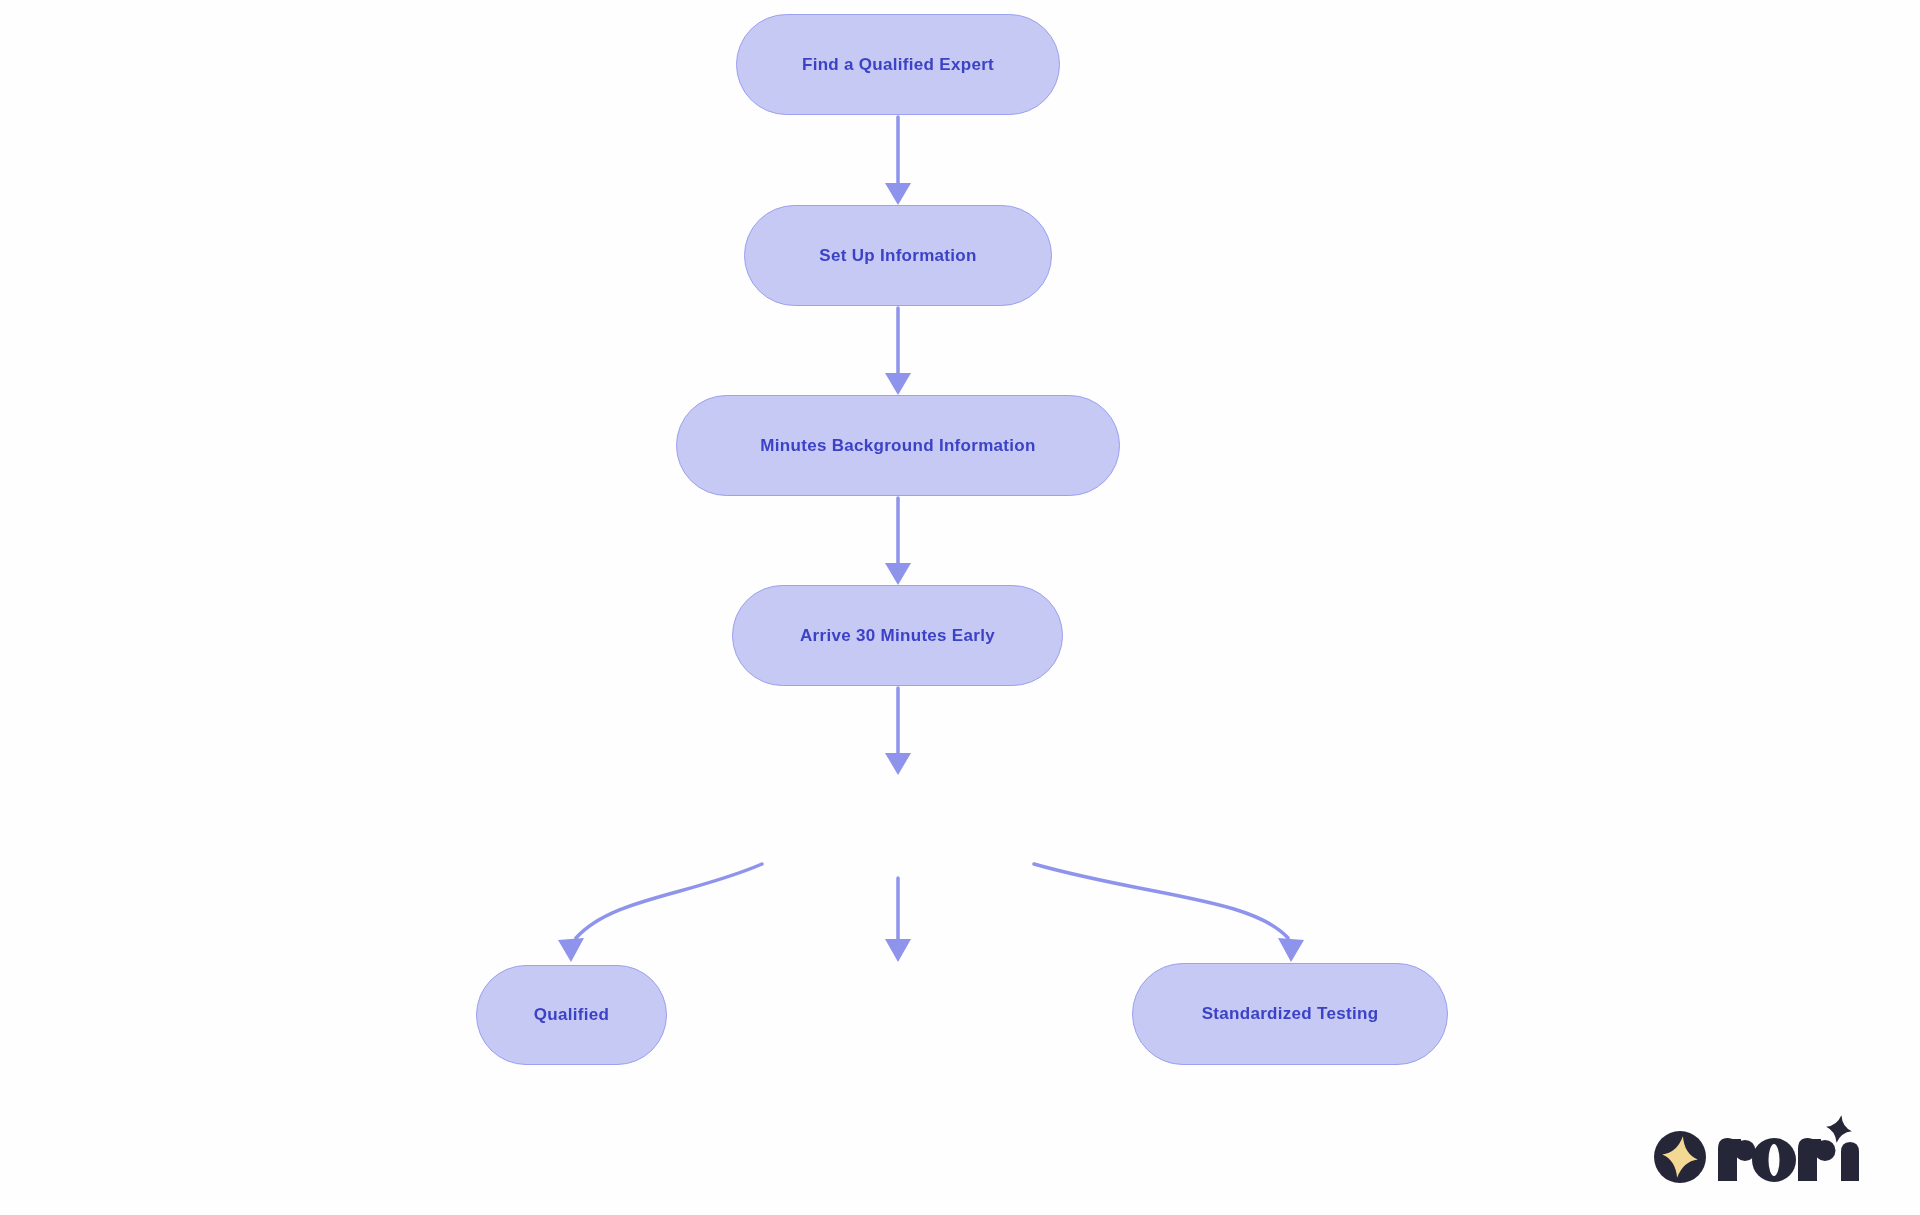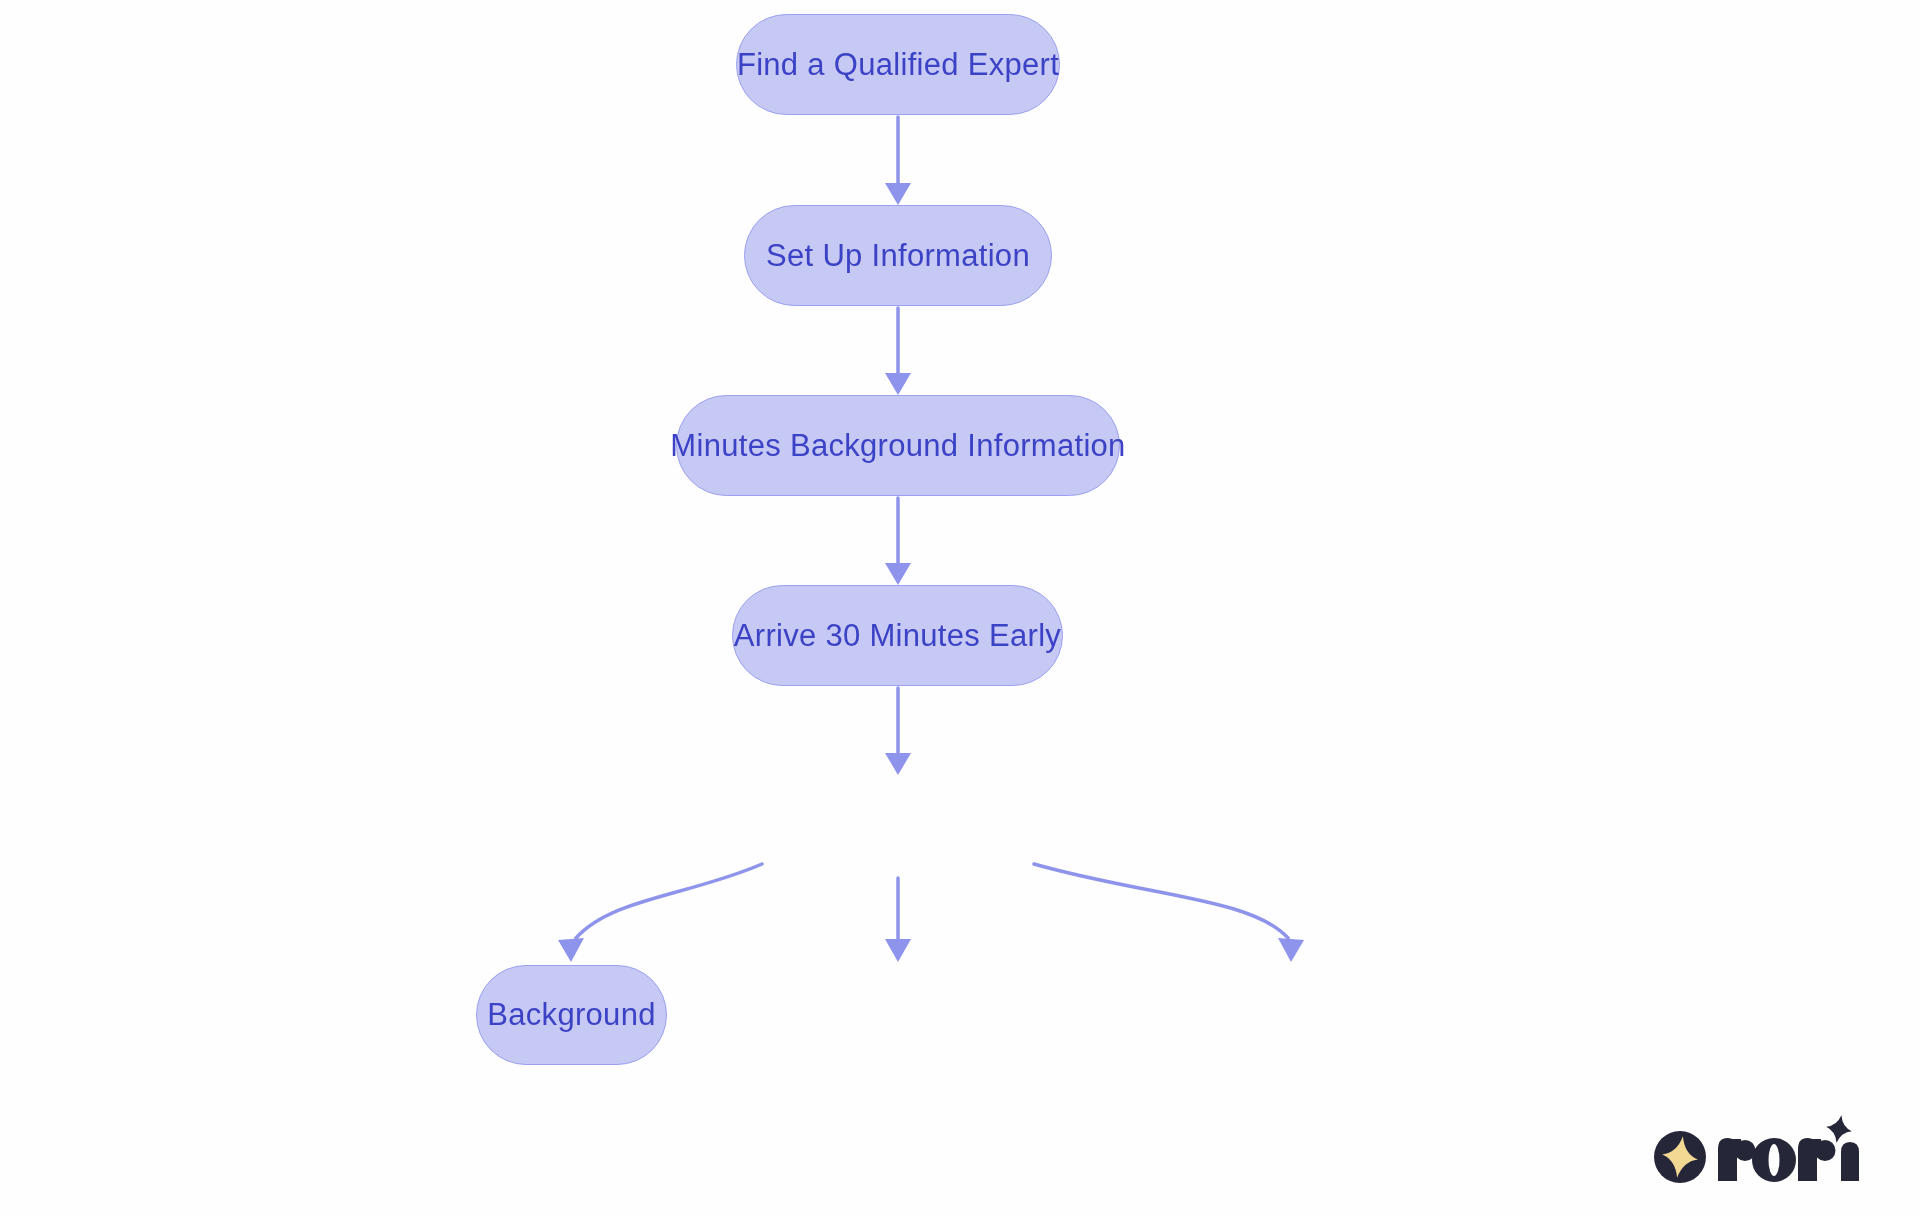--- a/index.html
+++ b/index.html
@@ -37,22 +37,22 @@
   .edges-layer polygon.edge-head { fill: var(--arrow); }
   .node {
     position: absolute;
     background: var(--node-fill);
     border: 1.6px solid var(--node-border);
     border-radius: 54px;
     display: flex; align-items: center; justify-content: center;
   }
   .node .node-label {
     color: var(--node-text);
-    font-size: 31px;
-    font-weight: 400;
+    font-size: 17px;
+    font-weight: 700;
     letter-spacing: 0.3px;
     white-space: nowrap;
   }
   .logo {
     position: absolute;
     left: 1650px; top: 1106px;
     width: 222px; height: 90px;
   }
   .logo .navy-shape { fill: var(--navy); }
   .logo .cream-shape { fill: var(--cream); }
@@ -107,21 +107,24 @@
   <div class="node" style="left: 744px; top: 205px; width: 308px; height: 101px;">
     <span class="node-label">Set Up Information</span>
   </div>
   <div class="node" style="left: 676px; top: 395px; width: 444px; height: 101px;">
     <span class="node-label">Minutes Background Information</span>
   </div>
   <div class="node" style="left: 732px; top: 585px; width: 331px; height: 101px;">
     <span class="node-label">Arrive 30 Minutes Early</span>
   </div>
   <div class="node" style="left: 476px; top: 965px; width: 191px; height: 100px;">
-    <span class="node-label">Background</span>
+    <span class="node-label">Qualified</span>
+  </div>
+  <div class="node" style="left: 1132px; top: 963px; width: 316px; height: 102px;">
+    <span class="node-label">Standardized Testing</span>
   </div>
 
   <svg class="logo" role="img" viewBox="0 0 222 90" xmlns="http://www.w3.org/2000/svg" aria-label="rori">
     <g>
       <circle class="navy-shape" cx="30" cy="51" r="26"></circle>
       <g transform="translate(30,51) rotate(8)">
         <path class="cream-shape" d="M0,-21 Q3.8,-3.8 18,0 Q3.8,3.8 0,21 Q-3.8,3.8 -18,0 Q-3.8,-3.8 0,-21 Z"></path>
       </g>
     </g>
     <g>

